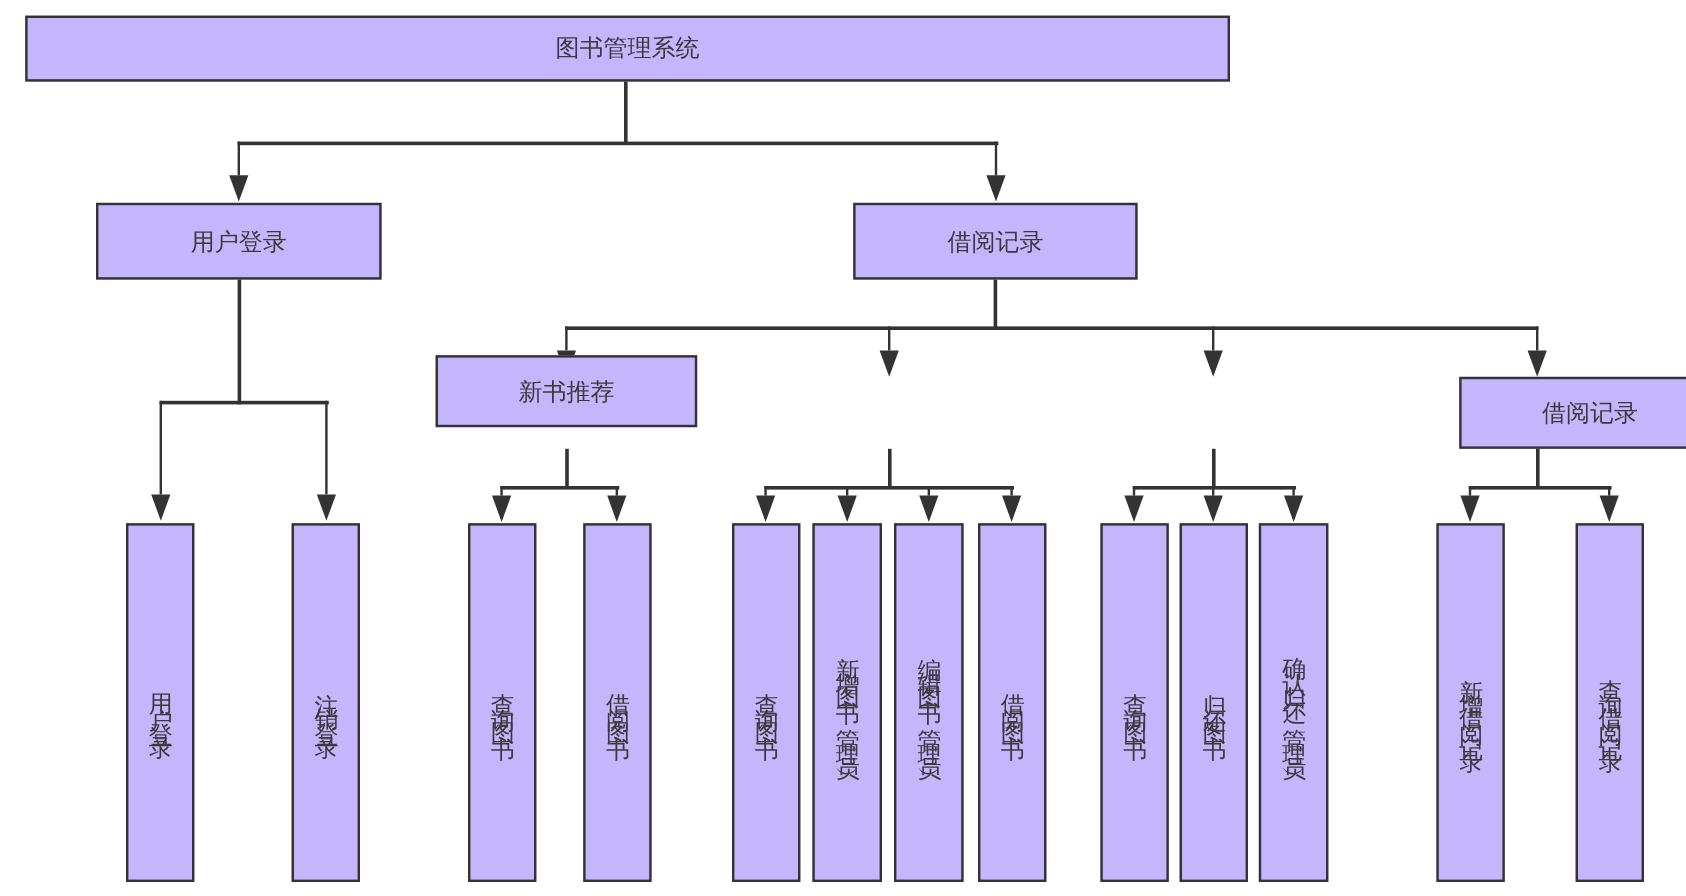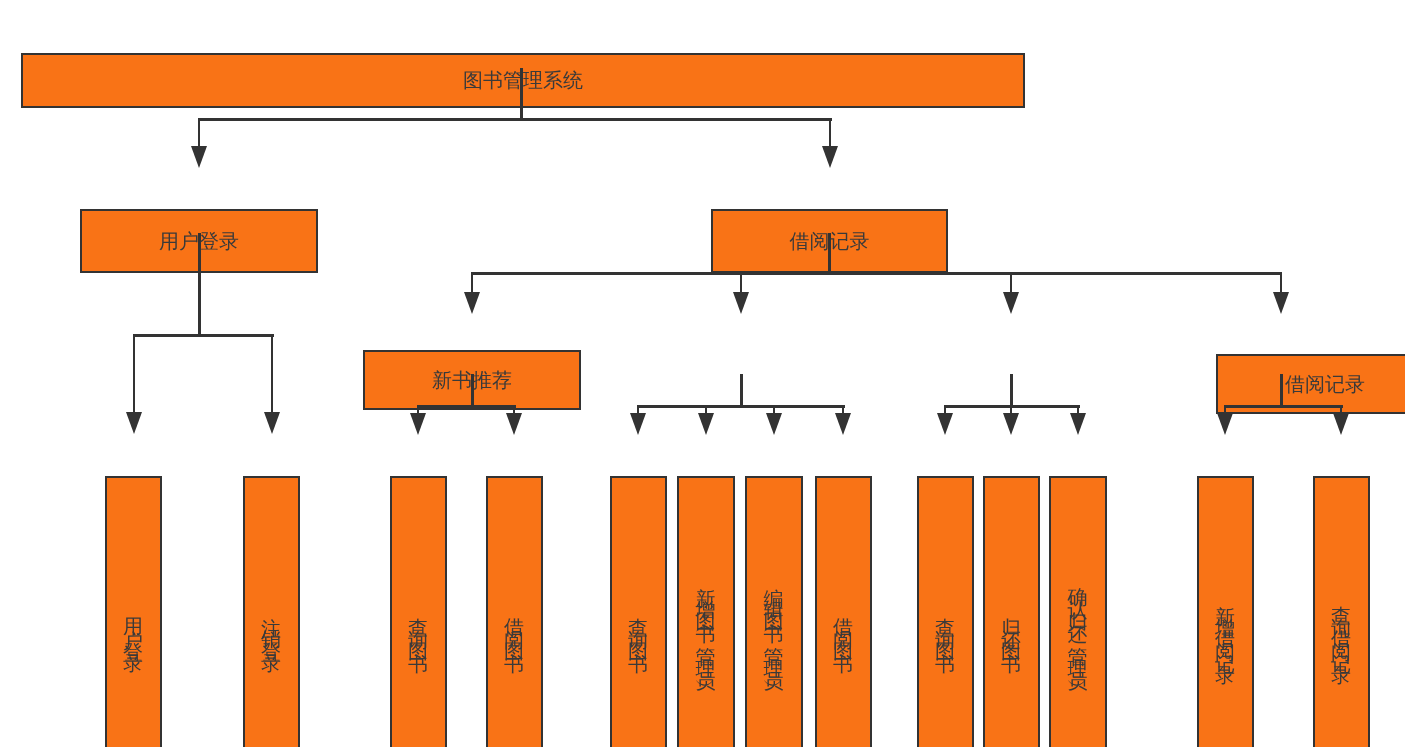--- a/index.html
+++ b/index.html
@@ -8,25 +8,24 @@
     width:1405px;height:747px;
     background:#ffffff;
     overflow:hidden;
     font-family:"Liberation Sans","DejaVu Sans",sans-serif;
     color:#383838;
   }
   .node{
     position:absolute;
     box-sizing:border-box;
     border:2.5px solid #333333;
-    background:#f97316;
+    background:#c4b5fd;
     display:flex;align-items:center;justify-content:center;
     font-size:20px;
     color:#3a3a3a;
-    margin-top:40px;
   }
   .node-v{
     writing-mode:vertical-rl;
     text-orientation:mixed;
     letter-spacing:12px;
     line-height:1;
     font-size:20px;
   }
   .hline,.vline{position:absolute;background:#333333;}
   .hline{height:2.5px;}
@@ -97,21 +96,21 @@
   </div>
   <div class="varrow" style="left:1003px;top:272px;height:42px;">
     <div class="shaft"></div>
       <div class="head"></div>
   </div>
   <div class="varrow" style="left:1273px;top:272px;height:42px;">
     <div class="shaft"></div>
       <div class="head"></div>
   </div>
 
-  <div class="node" style="left:363px;top:310px;width:218px;height:60px;">新书推荐</div>
+  <div class="node" style="left:363px;top:296px;width:218px;height:60px;">新书推荐</div>
   <div class="node" style="left:1216px;top:314px;width:218px;height:60px;">借阅记录</div>
 
   <div class="vline" style="left:471px;top:374px;height:33px;"></div>
   <div class="hline" style="left:417px;top:405px;width:99px;"></div>
   <div class="varrow" style="left:410px;top:405px;height:30px;">
     <div class="shaft"></div>
       <div class="head"></div>
   </div>
   <div class="varrow" style="left:506px;top:405px;height:30px;">
     <div class="shaft"></div>

